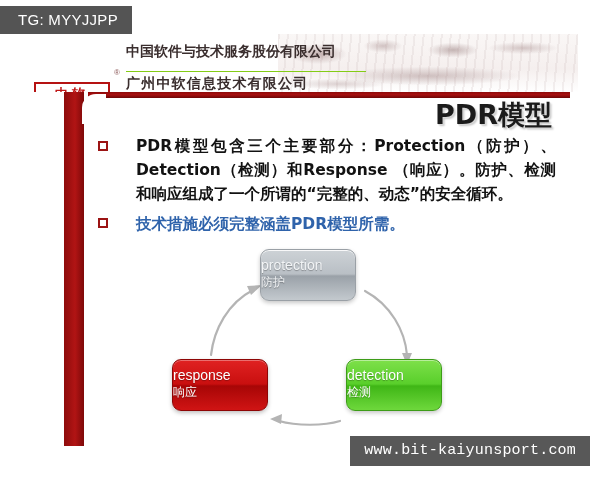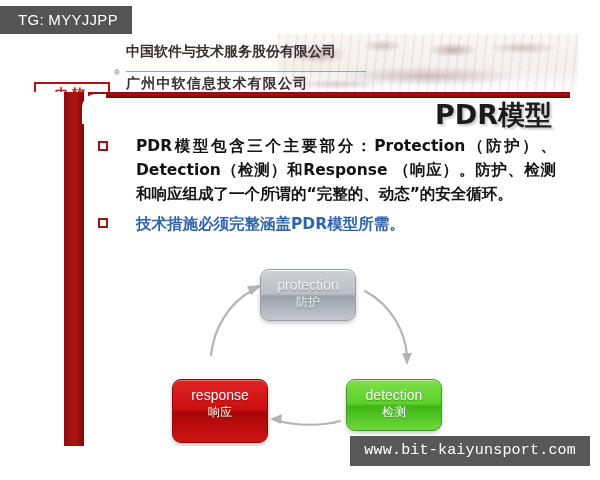--- a/index.html
+++ b/index.html
@@ -253,24 +253,23 @@
   }
   #diagram svg {
     position: absolute;
     left: 0;
     top: 0;
   }
   .node {
     position: absolute;
     box-sizing: border-box;
     border-radius: 9px;
-    text-align: center;
+    text-align: left;
     color: #ffffff;
     font-family: "Liberation Sans", sans-serif;
-    margin-top: 20px;
   }
   .node .en {
     font-size: 14px;
     line-height: 17px;
     margin-top: 7px;
     text-shadow: 0 1px 1px rgba(0,0,0,.30);
   }
   .node .zh {
     font-size: 12px;
     line-height: 16px;
@@ -285,21 +284,21 @@
     background: linear-gradient(180deg,#cdd2d6 0%, #b9bfc5 48%, #9aa1a8 52%, #c3c9ce 100%);
     border: 1px solid #9aa0a6;
     box-shadow: 0 2px 4px rgba(0,0,0,.22), inset 0 1px 0 rgba(255,255,255,.85);
   }
   #node-protection .en { color: #f2f4f6; }
   #node-protection .zh { color: #f0f2f4; }
   #node-response {
     left: 0px;
     top: 110px;
     width: 96px;
-    height: 64px;
+    height: 52px;
     background: linear-gradient(180deg,#e02222 0%, #c90f0f 48%, #a70606 52%, #d01414 100%);
     border: 1px solid #8e0505;
     box-shadow: 0 2px 4px rgba(0,0,0,.25), inset 0 1px 0 rgba(255,255,255,.35);
   }
   #node-detection {
     left: 174px;
     top: 110px;
     width: 96px;
     height: 52px;
     background: linear-gradient(180deg,#7ee04a 0%, #59cf2b 48%, #3fb616 52%, #6ed83c 100%);

